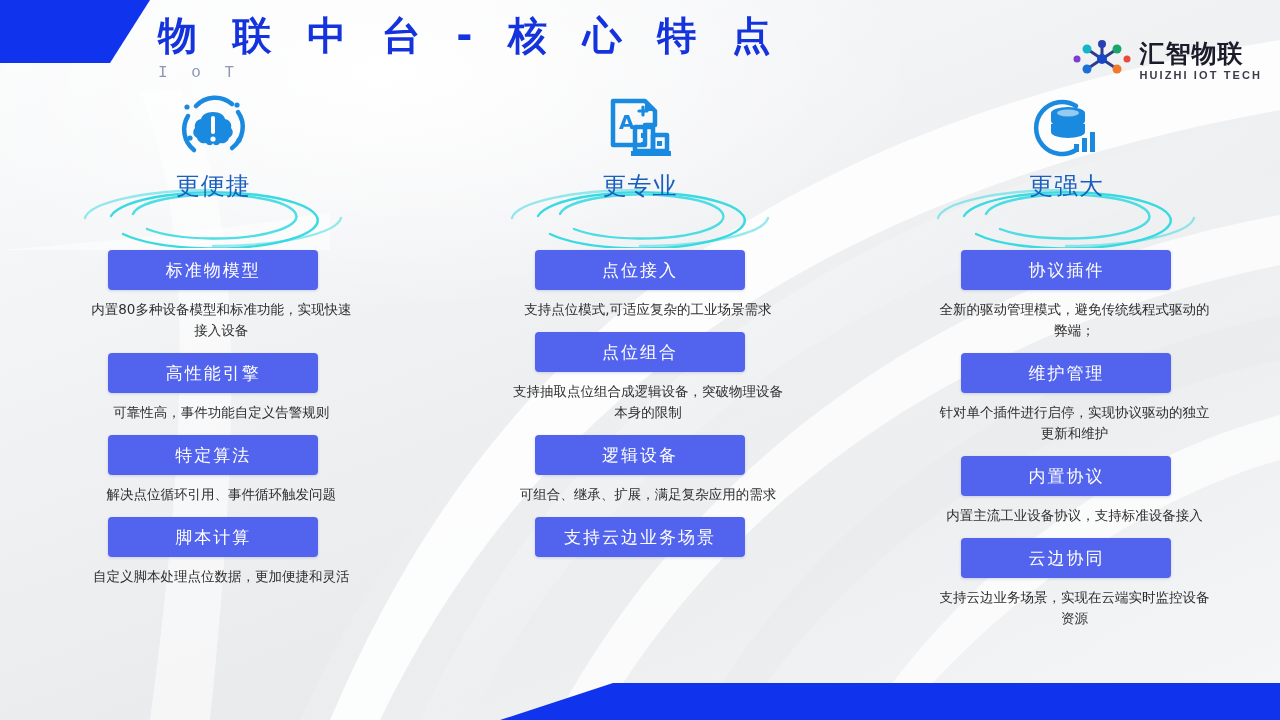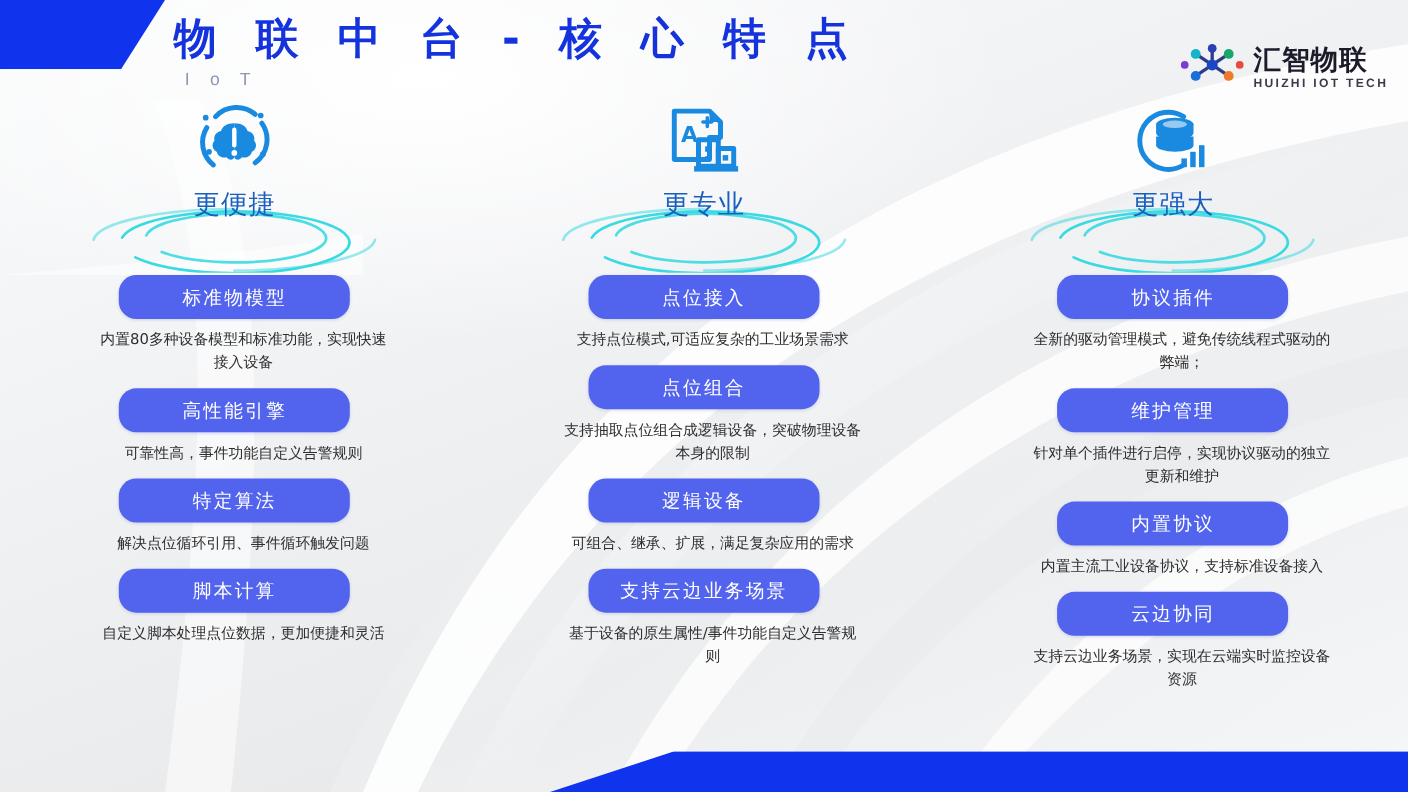--- a/index.html
+++ b/index.html
@@ -32,22 +32,22 @@
     clip-path:polygon(113px 0,780px 0,780px 37px,0 37px);
   }
 
   .title-wrap{position:absolute;left:158px;top:10px;}
   .title{
     font-size:39px;font-weight:bold;color:#1433dd;letter-spacing:11px;
     line-height:52px;white-space:nowrap;
     font-family:"DejaVu Sans","Liberation Sans",sans-serif;
   }
   .subtitle{
-    font-size:16px;color:#8e96b6;letter-spacing:7px;margin-top:2px;margin-left:10px;
-    font-family:Liberation Sans, sans-serif;
+    font-size:16px;color:#8e96b6;letter-spacing:7px;margin-top:2px;
+    font-family:Liberation Mono, monospace;
   }
 
   .logo{position:absolute;right:18px;top:14px;display:flex;align-items:center;gap:8px;margin-top:24px;}
   .logo-text{display:flex;flex-direction:column;line-height:1;}
   .logo-cn{font-size:25px;font-weight:bold;color:#1b1b2a;letter-spacing:1px;
     font-family:"DejaVu Sans","Liberation Sans",sans-serif;}
   .logo-en{font-size:11px;font-weight:bold;color:#3b3b4a;letter-spacing:2.1px;margin-top:4px;
     font-family:"Liberation Sans",sans-serif;}
 
   .columns{position:absolute;left:0;top:92px;width:1280px;display:flex;}
@@ -60,21 +60,21 @@
   }
   .col-title{
     font-size:24px;color:#1a5fc0;letter-spacing:1px;margin-top:6px;z-index:2;position:relative;
     font-family:Liberation Sans, sans-serif;
   }
   .rings{position:absolute;left:50%;top:14px;transform:translateX(-50%);z-index:1;}
 
   .items{width:100%;margin-top:6px;display:flex;flex-direction:column;align-items:center;}
   .item{width:100%;display:flex;flex-direction:column;align-items:center;margin-bottom:12px;}
   .pill{
-    width:210px;height:40px;border-radius:16px;background:#5264ee;
+    width:210px;height:40px;border-radius:4px;background:#5264ee;
     display:flex;align-items:center;justify-content:center;
     color:#ffffff;font-size:17px;letter-spacing:2px;
     font-family:"DejaVu Sans","Liberation Sans",sans-serif;
     box-shadow:0 1px 3px rgba(40,60,180,.18);
   }
   .desc{
     width:272px;margin-top:9px;text-align:center;
     font-size:13.5px;color:#2e2e2e;line-height:21px;
     font-family:"DejaVu Sans","Liberation Sans",sans-serif;
     margin-left:16px;
@@ -225,21 +225,20 @@
         <div class="item">
           <div class="pill">点位组合</div>
           <div class="desc">支持抽取点位组合成逻辑设备，突破物理设备本身的限制</div>
         </div>
         <div class="item">
           <div class="pill">逻辑设备</div>
           <div class="desc">可组合、继承、扩展，满足复杂应用的需求</div>
         </div>
         <div class="item">
           <div class="pill">支持云边业务场景</div>
-          <div class="desc">基于设备的原生属性/事件功能自定义告警规则</div>
         </div>
       </div>
     </div>
 
     <div class="col">
       <div class="col-icon">
         <svg width="72" height="68" viewBox="0 0 72 68">
           <path d="M46 12 A26 26 0 1 0 46 56" fill="none" stroke="#1a8ae0" stroke-width="4.5" stroke-linecap="round"></path>
           <ellipse cx="38" cy="19" rx="17" ry="6" fill="#1a8ae0"></ellipse>
           <path d="M21 19 v8 a17 6 0 0 0 34 0 v-8" fill="#1a8ae0"></path>

